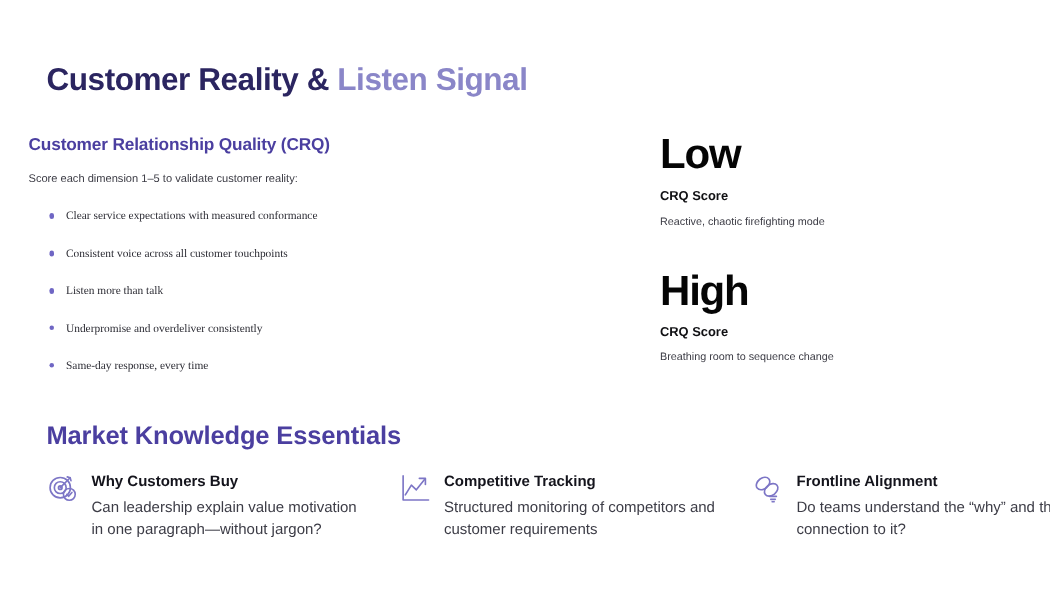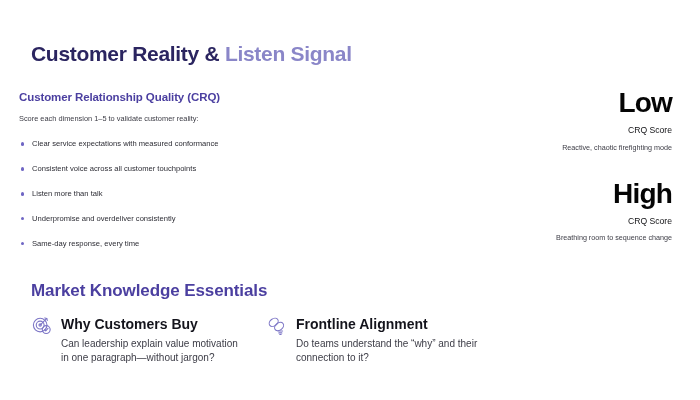--- a/index.html
+++ b/index.html
@@ -51,22 +51,23 @@
     line-height: 1.2;
   }
   .crq-sub {
     font-size: 7.4px;
     color: #3b3b44;
     margin: 0 0 16px 0;
     line-height: 1.3;
   }
   .crq-list {
     list-style: none;
-    margin: 0;
+    margin: 12px;
     padding: 0;
+    font-family: Liberation Serif, serif;
   }
   .crq-list li {
     position: relative;
     padding-left: 13px;
     font-size: 7.6px;
     color: #2c2c34;
     line-height: 1.3;
     margin-bottom: 15px;
   }
   .crq-list li:last-child { margin-bottom: 0; }
@@ -79,34 +80,34 @@
     border-radius: 50%;
     background: #6f66c4;
   }
 
   
   .score-col {
     position: absolute;
     left: 440px;
     top: 88px;
     width: 232px;
-    text-align: right;
+    text-align: left;
   }
   .score-card + .score-card { margin-top: 27px; }
   .score-value {
     font-size: 28px;
     font-weight: bold;
     color: #050505;
     letter-spacing: -0.8px;
     line-height: 1.05;
     margin: 0;
   }
   .score-label {
     font-size: 8.6px;
-    font-weight: normal;
+    font-weight: bold;
     color: #111114;
     margin: 8px 0 0 0;
     line-height: 1.2;
   }
   .score-desc {
     font-size: 7.2px;
     color: #3c3c45;
     margin: 7px 0 0 0;
     line-height: 1.25;
   }
@@ -140,21 +141,21 @@
   .mke-icon {
     flex: 0 0 auto;
     width: 22px;
     height: 22px;
     margin-top: 0px;
     color: #7d76c6;
   }
   .mke-icon svg { display: block; width: 22px; height: 22px; }
   .mke-text { padding-top: 1px; }
   .mke-title {
-    font-size: 14px;
+    font-size: 10px;
     font-weight: bold;
     color: #14141c;
     margin: 0 0 4px 0;
     line-height: 1.2;
   }
   .mke-desc {
     font-size: 10px;
     color: #3c3c46;
     margin: 0;
     line-height: 1.42;
@@ -225,20 +226,33 @@
             <circle cx="16.6" cy="15.9" r="4.3"></circle>
             <path d="M14.8 15.9 l1.3 1.4 l2.4 -2.8"></path>
           </svg>
         </span>
         <div class="mke-text">
           <div class="mke-title">Why Customers Buy</div>
           <p class="mke-desc">Can leadership explain value motivation in one paragraph—without jargon?</p>
         </div>
       </div>
 
+      <div class="mke-card">
+        <span class="mke-icon">
+          <svg viewBox="0 0 24 24" fill="none" stroke="currentColor" stroke-width="1.2" stroke-linecap="round" stroke-linejoin="round">
+            <path d="M3 2.5 V20 H21.5"></path>
+            <path d="M4.6 16.3 L9 9.2 L12.6 12.6 L19 4.6"></path>
+            <path d="M14.8 4.3 L19.2 4.3 L19.2 8.7"></path>
+          </svg>
+        </span>
+        <div class="mke-text">
+          <div class="mke-title">Competitive Tracking</div>
+          <p class="mke-desc">Structured monitoring of competitors and customer requirements</p>
+        </div>
+      </div>
 
       <div class="mke-card">
         <span class="mke-icon">
           <svg viewBox="0 0 24 24" fill="none" stroke="currentColor" stroke-width="1.2" stroke-linecap="round" stroke-linejoin="round">
             <ellipse cx="8.4" cy="8" rx="5.4" ry="3.9" transform="rotate(-38 8.4 8)"></ellipse>
             <ellipse cx="14.3" cy="12.6" rx="5.4" ry="3.9" transform="rotate(-38 14.3 12.6)"></ellipse>
             <path d="M13.2 17.4 h4.9"></path>
             <path d="M14 19.5 h3.3"></path>
             <path d="M15 21.3 h1.5"></path>
           </svg>

